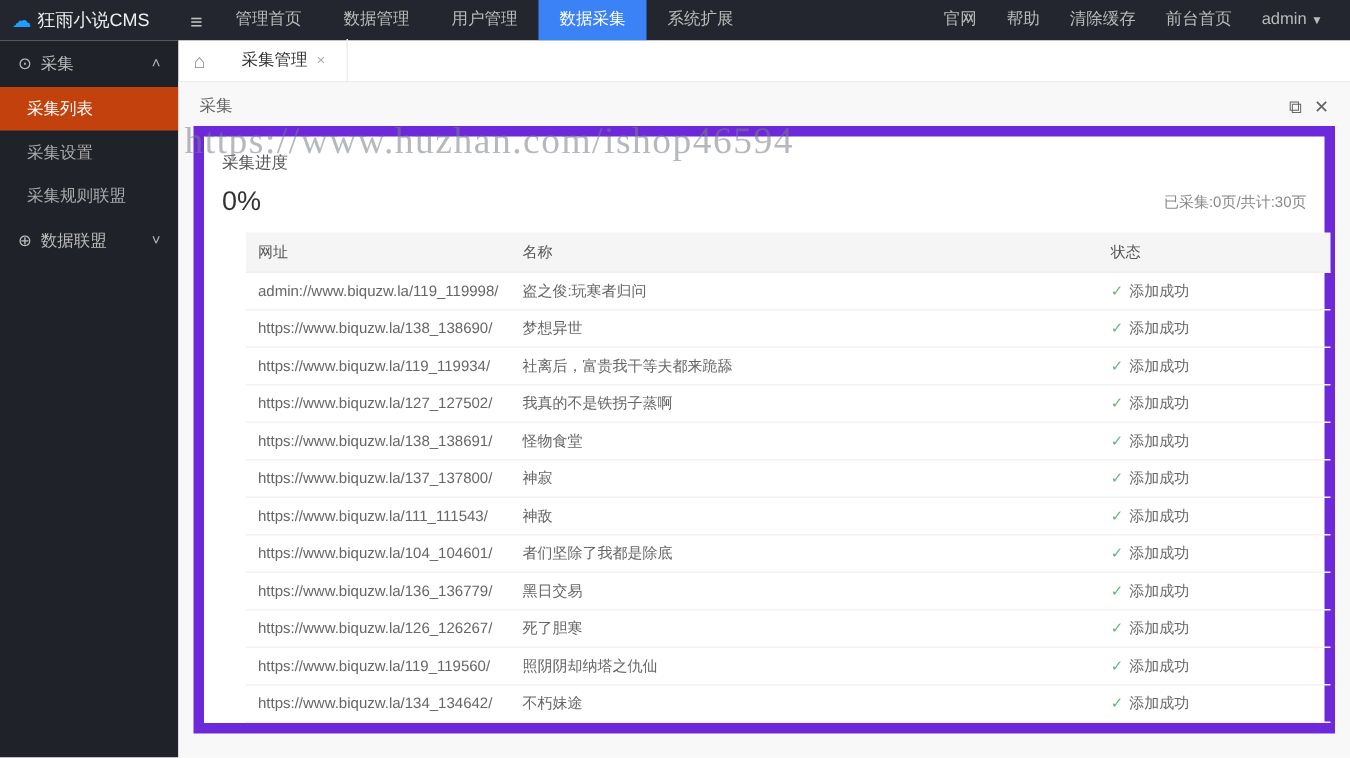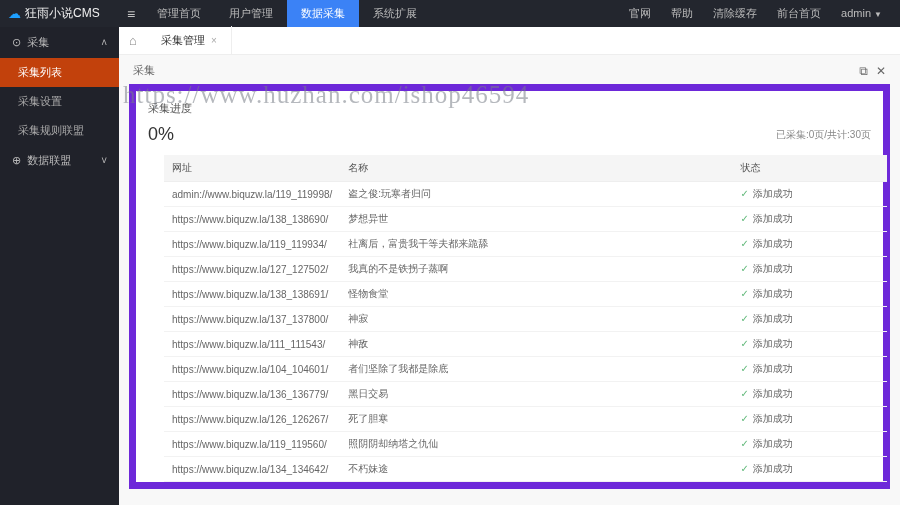--- a/index.html
+++ b/index.html
@@ -5,21 +5,21 @@
 * { margin: 0; padding: 0; box-sizing: border-box; }
 body { font-family: "Microsoft YaHei", Arial, sans-serif; font-size: 12px; color: #333; background: #f2f2f2; width: 900px; height: 505px; overflow: hidden; }
 .header { height: 27px; background: #23262e; display: flex; align-items: center; color: #c2c2c2; font-size: 11px; }
 .logo-area { width: 119px; padding-left: 8px; display: flex; align-items: center; gap: 4px; }
 .logo-icon { color: #1e9fff; font-size: 13px; }
 .logo-text { color: #f0f0f0; font-size: 12px; }
 .menu-btn { width: 24px; text-align: center; cursor: pointer; font-size: 14px; }
 .top-nav { display: flex; gap: 0; flex: 1; }
 .top-nav-item { padding: 0 14px; line-height: 27px; cursor: pointer; color: #bbb; }
 .top-nav-item.active { background: #3b82f6; color: #fff; }
-.top-right { display: flex; gap: 0; padding-right: 8px; }
+.top-right { display: flex; gap: 0; padding-right: 8px; align-items: flex-end; }
 .top-right-item { padding: 0 10px; line-height: 27px; cursor: pointer; color: #bbb; }
 .caret { font-size: 8px; margin-left: 3px; }
 .body-wrap { display: flex; height: 478px; }
 .sidebar { width: 119px; background: #20222a; color: #bbb; font-size: 11px; }
 .side-group { display: flex; align-items: center; padding: 8px 12px; cursor: pointer; justify-content: space-between; }
 .side-group .lbl { display: flex; align-items: center; gap: 6px; }
 .side-item { padding: 7px 18px; cursor: pointer; color: #aaa; }
 .side-item.active { background: #c2410c; color: #fff; }
 .main { flex: 1; background: #fff; display: flex; flex-direction: column; }
 .tab-bar { height: 28px; border-bottom: 1px solid #eee; display: flex; align-items: center; font-size: 11px; color: #888; }
@@ -50,20 +50,21 @@
 <body>
 
 <div class="header">
   <div class="logo-area">
     <span class="logo-icon">☁</span>
     <span class="logo-text">狂雨小说CMS</span>
   </div>
   <div class="menu-btn">≡</div>
   <div class="top-nav" id="top-nav">
       <div class="top-nav-item">管理首页</div>
+      <div class="top-nav-item">数据管理</div>
       <div class="top-nav-item">用户管理</div>
       <div class="top-nav-item active">数据采集</div>
       <div class="top-nav-item">系统扩展</div>
     </div>
   <div class="top-right" id="top-right">
       <div class="top-right-item">官网</div>
       <div class="top-right-item">帮助</div>
       <div class="top-right-item">清除缓存</div>
       <div class="top-right-item">前台首页</div>
       <div class="top-right-item">admin<span class="caret">▼</span></div>

